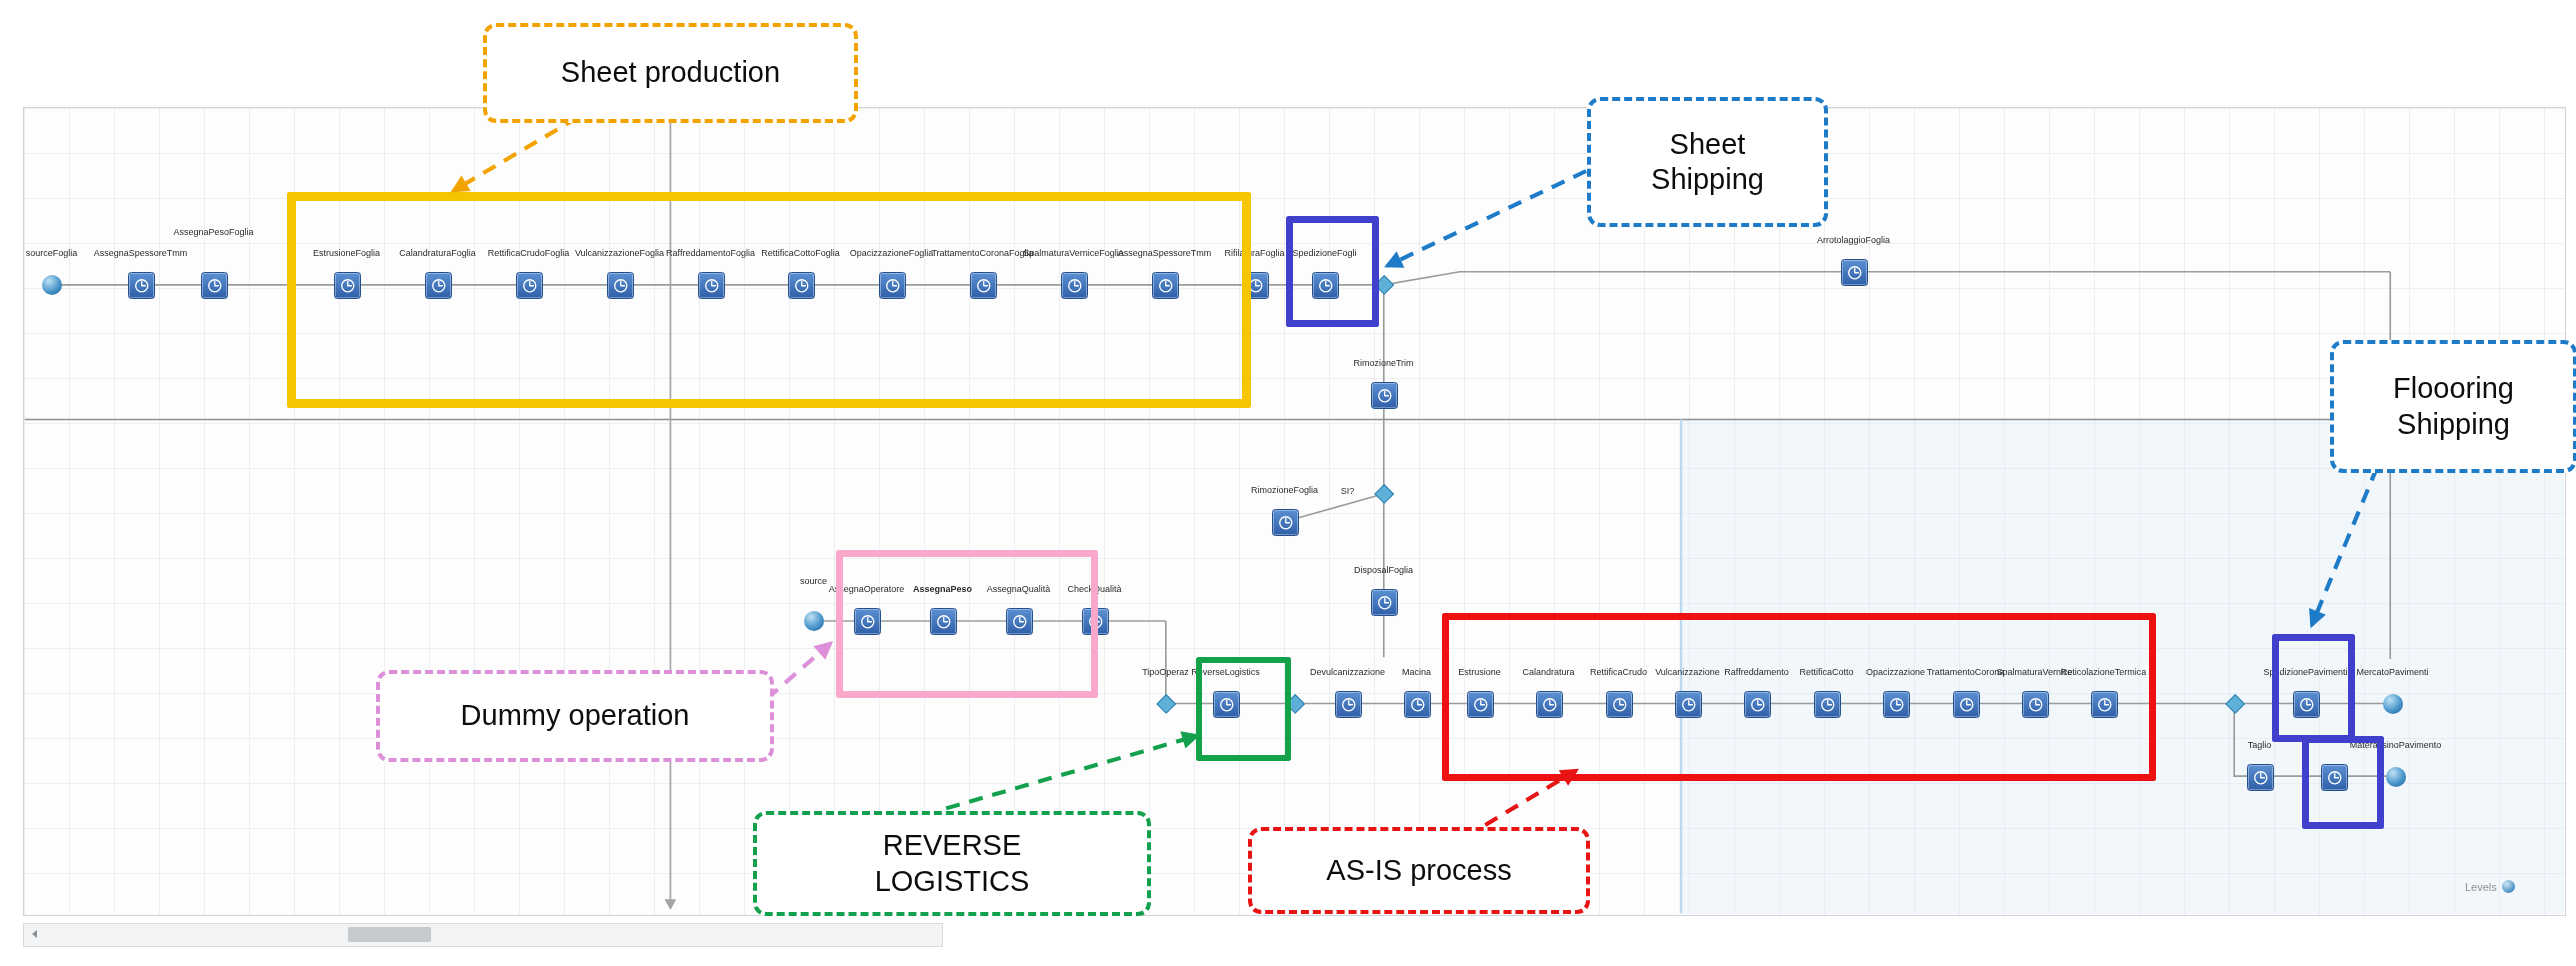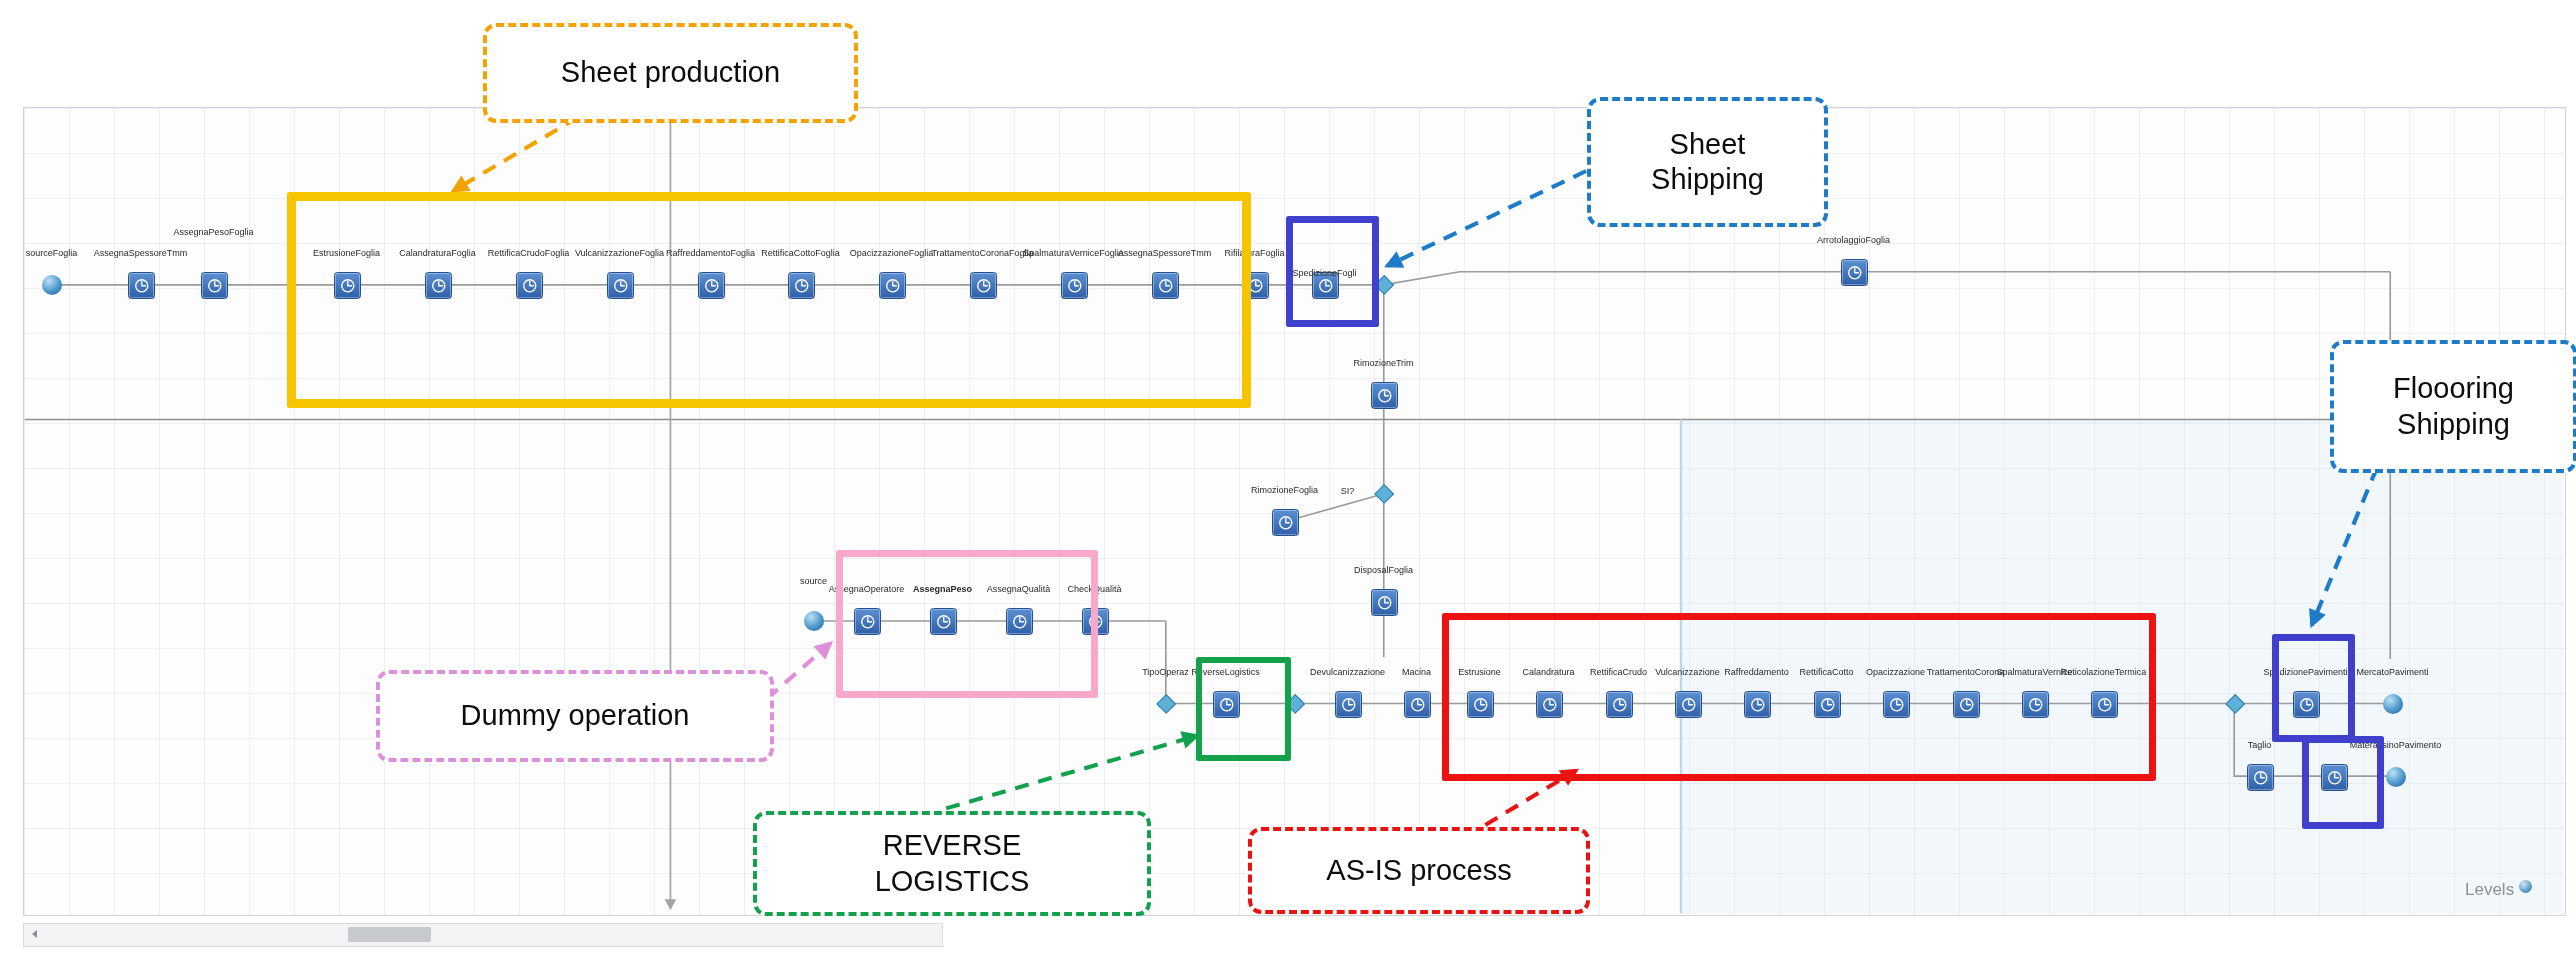--- a/index.html
+++ b/index.html
@@ -44,21 +44,21 @@
   .scrollbar{position:absolute;left:23px;top:923px;width:918px;height:21.5px;z-index:8;
     background:#f2f3f4;border:0.8px solid #d8dadc;}
   .scroll-btn{position:absolute;left:0;top:0;width:21.5px;height:20px;display:flex;
     align-items:center;justify-content:center;background:#f2f3f4;}
   .scroll-left-icon{width:0;height:0;border-top:4.1px solid transparent;
     border-bottom:4.1px solid transparent;border-right:5.8px solid #8a8f94;}
   .scroll-thumb{position:absolute;left:324px;top:2.5px;width:83px;height:15px;
     background:#c6cacd;border-radius:1.7px;}
 
   .levels{position:absolute;left:2465px;top:880px;z-index:5;display:flex;
-    align-items:flex-start;gap:5px;color:#8d9196;font-size:17px;}
+    align-items:center;gap:5px;color:#8d9196;font-size:11px;}
   .levels-icon{width:13.2px;height:13.2px;border-radius:50%;
     background:radial-gradient(circle at 35% 30%,#cfe6f5,#5b9cc9 60%,#2a6b9c);}
 </style>
 </head>
 <body>
 
 <div class="page">
 
   <div class="canvas"></div>
   <div class="tint"></div>
@@ -202,21 +202,21 @@
         </div>
         <span class="nlabel" style="top: -20px;">RifilaturaFoglia</span>
       </div>
       <div class="node mod" style="left: 1308px; top: 268px;">
         <div class="mbox">
           <svg viewBox="0 0 32 32" width="21.5" height="21.5">
             <circle cx="16" cy="16" r="9" fill="none" stroke="#ffffff" stroke-width="2"></circle>
             <path d="M16 16 V9.5 M16 16 H21.5" fill="none" stroke="#ffffff" stroke-width="2" stroke-linecap="round"></path>
           </svg>
         </div>
-        <span class="nlabel" style="top: -20px; margin-top: 20px;">SpedizioneFogli</span>
+        <span class="nlabel" style="top: -20px;">SpedizioneFogli</span>
       </div>
       <div class="node dia" style="left: 1367px; top: 268px;">
         <div class="dshape"></div>
       </div>
       <div class="node mod" style="left: 1837px; top: 255px;">
         <div class="mbox">
           <svg viewBox="0 0 32 32" width="21.5" height="21.5">
             <circle cx="16" cy="16" r="9" fill="none" stroke="#ffffff" stroke-width="2"></circle>
             <path d="M16 16 V9.5 M16 16 H21.5" fill="none" stroke="#ffffff" stroke-width="2" stroke-linecap="round"></path>
           </svg>

